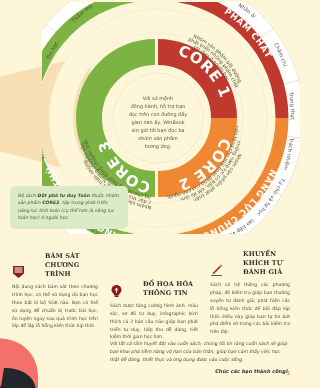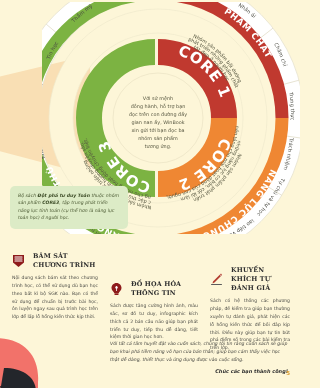--- a/index.html
+++ b/index.html
@@ -61,22 +61,22 @@
   .features {
     position: absolute;
     left: 0; top: 250px;
     width: 300px;
     display: flex;
     align-items: flex-start;
   }
   .feature { padding: 0 6px; }
   .f1 { width: 104px; padding-left: 12px; margin-top: 2px; }
   .f2 { width: 100px; margin-top: 30px; }
-  .f3 { width: 96px; padding-right: 10px; margin-top: 16px; }
-  .f-head { display: flex; align-items: center; gap: 8px; margin-bottom: 4px; }
+  .f3 { width: 96px; padding-right: 10px; margin-top: 0px; }
+  .f-head { display: flex; align-items: flex-end; gap: 20px; margin-bottom: 4px; }
   .f-title {
     font-size: 6.4px; font-weight: bold; color: #2e2e2e;
     line-height: 1.42; letter-spacing: .15px;
     font-family: "DejaVu Serif", serif;
     text-transform: uppercase;
   }
   .f-body { font-size: 4.55px; line-height: 1.72; color: #4b4b45; text-align: justify; }
   .f-icon { width: 13px; height: 14px; flex: 0 0 13px; margin-top: -1px; }
   
   .footer {

